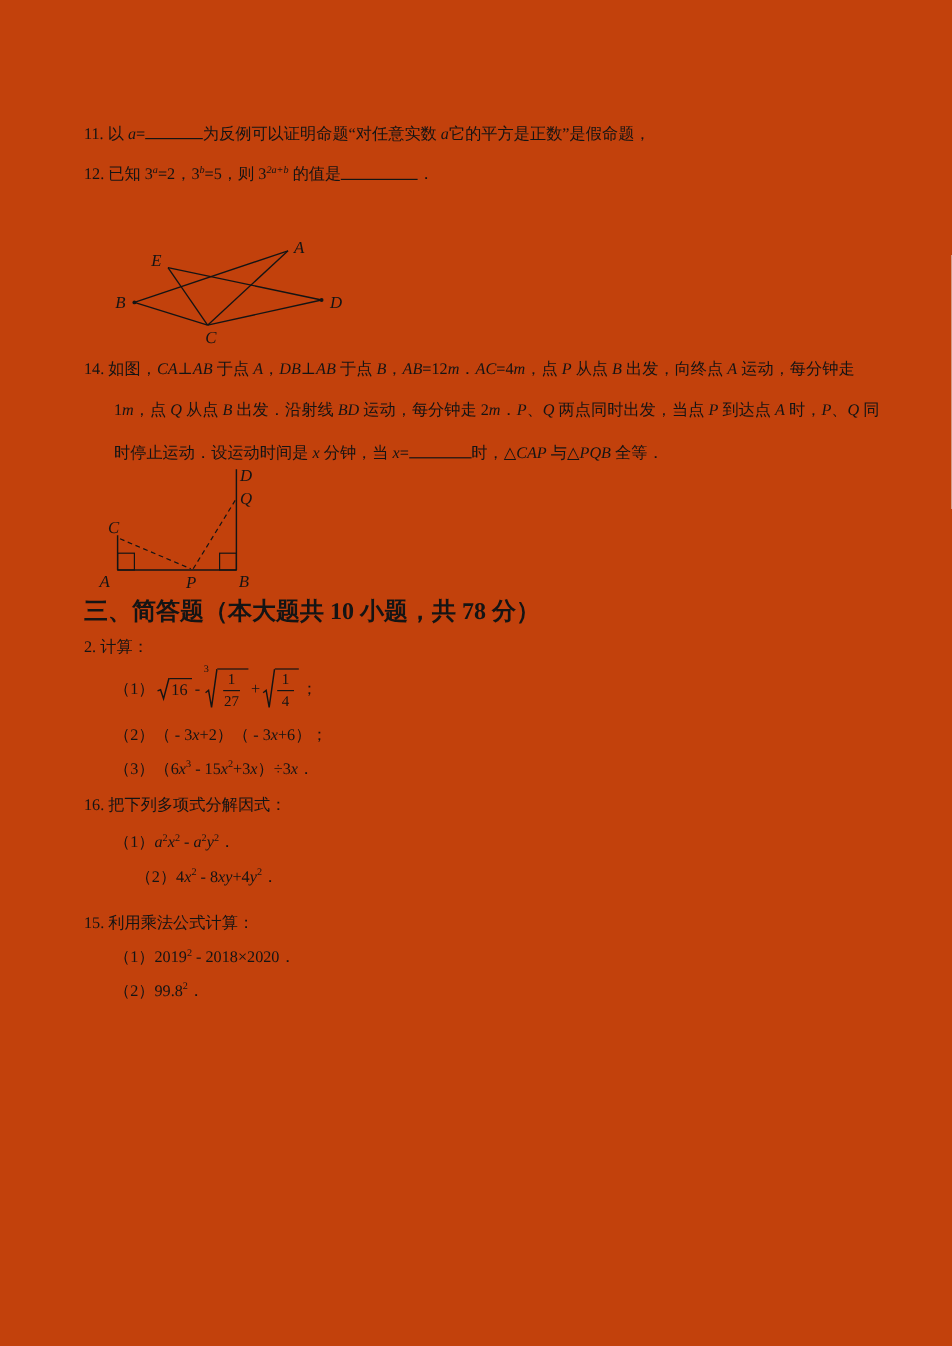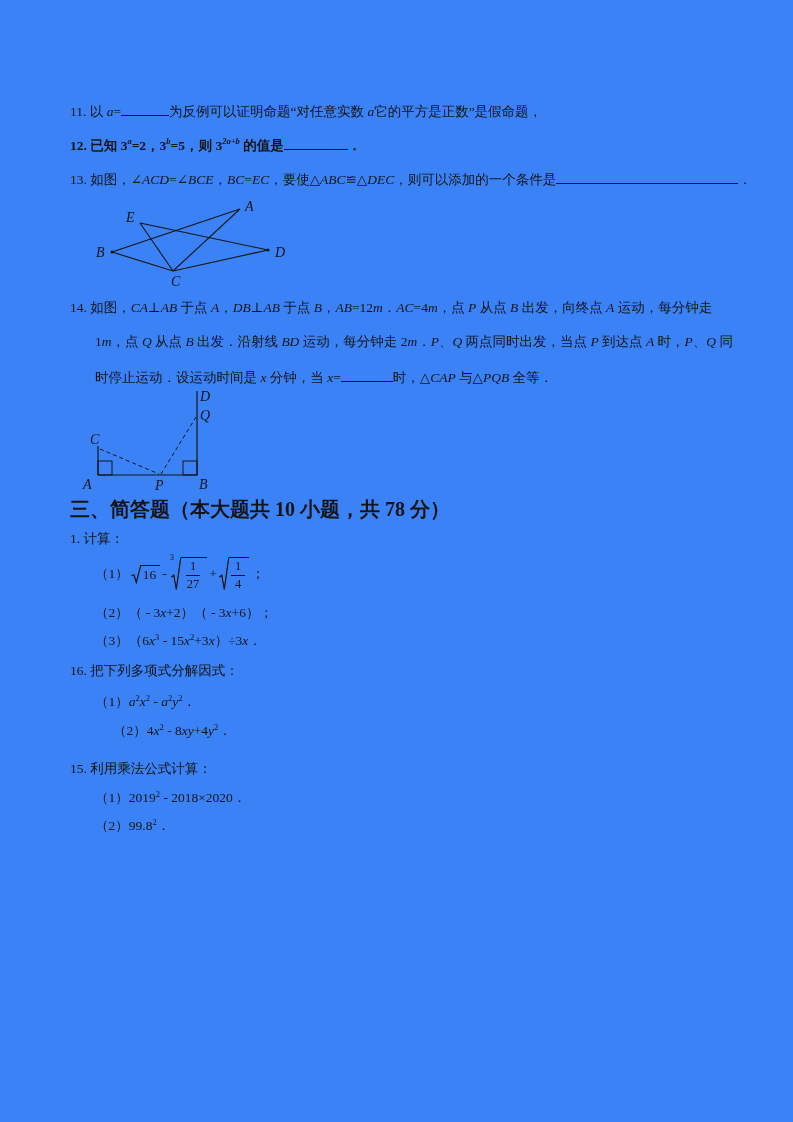--- a/index.html
+++ b/index.html
@@ -1,16 +1,16 @@
 <!DOCTYPE html>
 <html><head>
 <meta charset="utf-8">
 <style>
   html,body{margin:0;padding:0;background:#e8e8e8;}
-  #page{position:relative;width:793px;height:1122px;background:#3b82f6;margin:0 auto;
+  #page{position:relative;width:793px;height:1122px;background:#c2410c;margin:0 auto;
         font-family:"Liberation Serif","DejaVu Serif",serif;color:#141414;overflow:hidden;}
   .line{position:absolute;white-space:nowrap;font-size:13.5px;line-height:18px;}
   .line-tall{position:absolute;white-space:nowrap;font-size:13.5px;display:flex;align-items:center;height:44px;}
   .sec-head{position:absolute;font-size:20px;font-weight:bold;white-space:nowrap;
             font-family:"Liberation Serif","DejaVu Serif",serif;}
   i.var, .var{font-family:"Liberation Serif","DejaVu Serif",serif;font-style:italic;}
   sup{font-size:8.5px;line-height:0;}
   .blank{display:inline-block;height:1em;border-bottom:1px solid #141414;vertical-align:baseline;}
   
   .rad{display:inline-block;position:relative;vertical-align:middle;padding-left:10px;margin:0 2px;}
@@ -24,22 +24,21 @@
   .fig{position:absolute;}
   .fig svg text{font-family:"Liberation Serif","DejaVu Serif",serif;font-style:italic;font-size:14px;fill:#141414;}
   .fig svg line, .fig svg path, .fig svg rect{stroke:#141414;fill:none;}
 </style>
 </head>
 <body>
 
 <div id="page">
 
   <div class="line" style="top:101px;left:70px;">11. 以 <i class="var">a</i>=<span class="blank" style="width: 48px;"></span>为反例可以证明命题“对任意实数 <i class="var">a</i>它的平方是正数”是假命题，</div>
-  <div class="line" style="top:135px;left:70px;font-weight:bold;">12. 已知 3<sup class="var">a</sup>=2，3<sup class="var">b</sup>=5，则 3<sup class="var">2a+b</sup> 的值是<span class="blank" style="width: 64px;"></span>．</div>
-  <div class="line" style="top:169px;left:70px;">13. 如图，∠<i class="var">ACD</i>=∠<i class="var">BCE</i>，<i class="var">BC</i>=<i class="var">EC</i>，要使△<i class="var">ABC</i>≌△<i class="var">DEC</i>，则可以添加的一个条件是<span class="blank" style="width: 182px;"></span>．</div>
+  <div class="line" style="top:135px;left:70px;">12. 已知 3<sup class="var">a</sup>=2，3<sup class="var">b</sup>=5，则 3<sup class="var">2a+b</sup> 的值是<span class="blank" style="width: 64px;"></span>．</div>
 
   <div class="fig" style="top:193px;left:88px;">
     <svg width="212" height="100" viewBox="0 0 212 100">
       <line x1="24" y1="59" x2="152" y2="16" stroke-width="1.1"></line>
       <line x1="52" y1="30" x2="180" y2="57" stroke-width="1.1"></line>
       <line x1="24" y1="59" x2="85" y2="78" stroke-width="1.1"></line>
       <line x1="85" y1="78" x2="180" y2="57" stroke-width="1.1"></line>
       <line x1="52" y1="30" x2="85" y2="78" stroke-width="1.1"></line>
       <line x1="85" y1="78" x2="152" y2="16" stroke-width="1.1"></line>
       <circle cx="24" cy="59" r="1.6" fill="#141414" stroke="none"></circle>
@@ -69,21 +68,21 @@
       <text x="119" y="101">B</text>
       <text x="10" y="56">C</text>
       <text x="120" y="13">D</text>
       <text x="75" y="102">P</text>
       <text x="120" y="32">Q</text>
     </svg>
   </div>
 
   <div class="sec-head" style="top:496px;left:70px;">三、简答题（本大题共 10 小题，共 78 分）</div>
 
-  <div class="line" style="top:530px;left:70px;">1. 计算：</div>
+  <div class="line" style="top:530px;left:70px;">2. 计算：</div>
   <div class="line-tall" style="top:552px;left:95px;">（1）<span class="rad"><svg viewBox="0 0 10 20" preserveAspectRatio="none" class="rad-sign">
           <path d="M0.3 12 L2.8 10.8 L5.3 19.2 L9.7 0.7 L10 0.7" stroke="#141414" stroke-width="1.2" fill="none" vector-effect="non-scaling-stroke"></path>
         </svg><span class="rad-body">16</span></span> - <span class="rad" style="margin-left: 4px;"><span class="rad-idx">3</span><svg viewBox="0 0 10 20" preserveAspectRatio="none" class="rad-sign">
           <path d="M0.3 12 L2.8 10.8 L5.3 19.2 L9.7 0.7 L10 0.7" stroke="#141414" stroke-width="1.2" fill="none" vector-effect="non-scaling-stroke"></path>
         </svg><span class="rad-body"><span class="frac">
             <span class="fnum">1</span>
             <span class="fden">27</span>
           </span></span></span>+<span class="rad"><svg viewBox="0 0 10 20" preserveAspectRatio="none" class="rad-sign">
           <path d="M0.3 12 L2.8 10.8 L5.3 19.2 L9.7 0.7 L10 0.7" stroke="#141414" stroke-width="1.2" fill="none" vector-effect="non-scaling-stroke"></path>
         </svg><span class="rad-body"><span class="frac">

